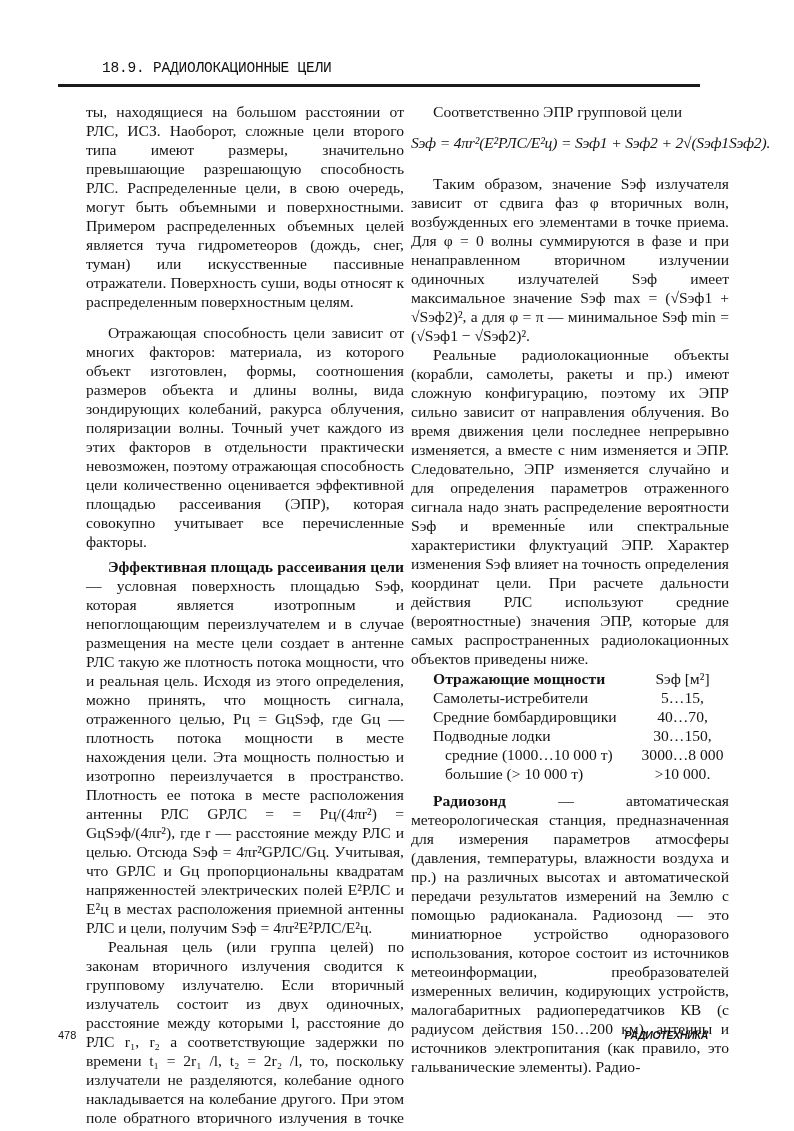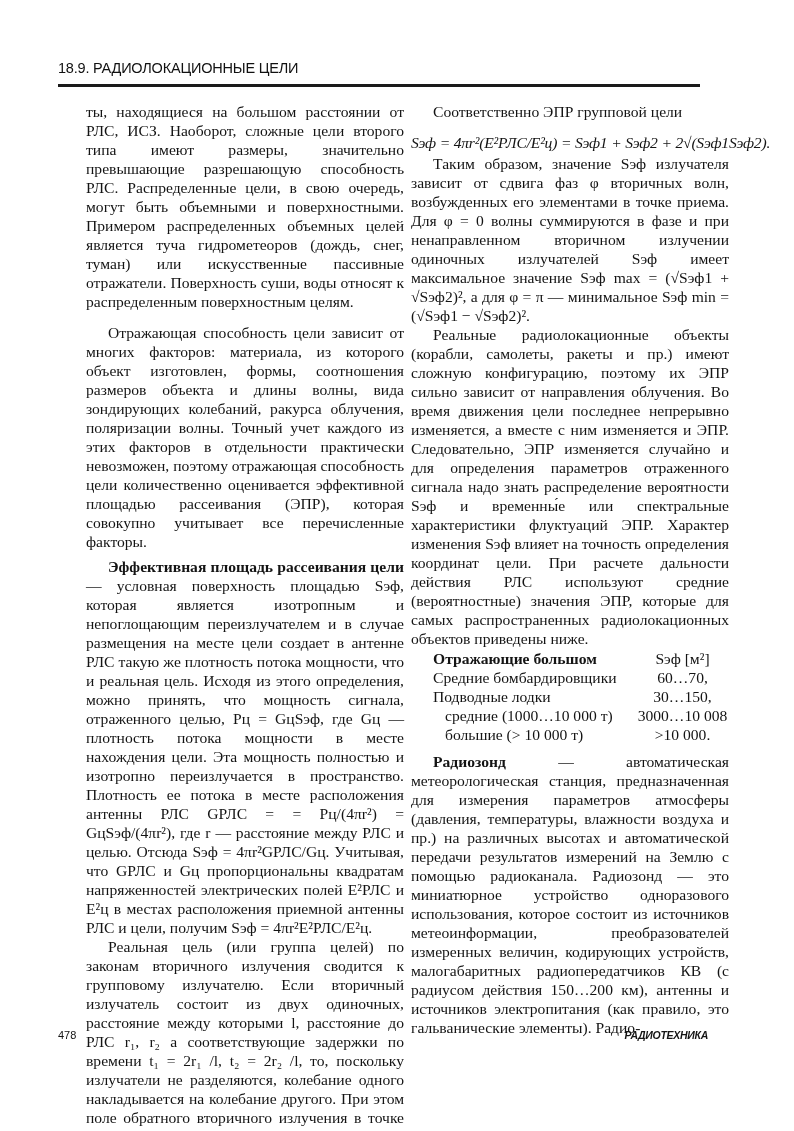--- a/index.html
+++ b/index.html
@@ -1,25 +1,25 @@
 <!DOCTYPE html>
 <html><head>
 <meta charset="utf-8">
 <style>
   html, body { margin: 0; padding: 0; background: #ffffff; }
   body { width: 794px; height: 1131px; position: relative; overflow: hidden; color: #141414; }
   .header { position: absolute; left: 58px; top: 60px; width: 642px; }
-  .header-title { font-family: Liberation Sans, sans-serif; font-size: 14.5px; letter-spacing: -0.2px; color: #111; }
+  .header-title { font-family: Liberation Mono, monospace; font-size: 14.5px; letter-spacing: -0.2px; color: #111; margin-left: 44px; }
   .header-rule { margin-top: 8px; height: 3px; background: #1a1a1a; }
   .col { position: absolute; top: 102px; width: 318px; font-family: "Liberation Serif", serif; font-size: 15.6px; line-height: 19px; text-align: justify; }
   .col-left { left: 86px; }
   .col-right { left: 411px; }
   p { margin: 0; text-indent: 0; }
   p.ind { text-indent: 22px; }
-  .formula { text-align: left; margin: 12px 0 2px 0; white-space: nowrap; letter-spacing: -0.2px; }
+  .formula { text-align: left; margin: 12px 0 22px 0; white-space: nowrap; letter-spacing: -0.2px; }
   .b { font-weight: bold; }
   .i { font-style: italic; }
   .table { margin: 1px 0 0 22px; }
   .trow { display: flex; }
   .tc1 { width: 203px; }
   .tc2 { flex: 1; text-align: center; }
   .tind { padding-left: 12px; width: 191px; }
   .footer { position: absolute; top: 1029px; left: 58px; width: 650px; display: flex; justify-content: space-between; align-items: baseline; font-family: "Liberation Sans", sans-serif; }
   .page-num { font-size: 11px; }
   .journal { font-size: 10.5px; font-style: italic; font-weight: bold; letter-spacing: -0.3px; text-align: right; }
@@ -40,34 +40,38 @@
 </div>
 
 <div class="col col-right">
   <p class="ind">Соответственно ЭПР групповой цели</p>
   <div class="formula i">Sэф = 4πr²(E²РЛС/E²ц) = Sэф1 + Sэф2 + 2√(Sэф1Sэф2).</div>
   <p class="ind">Таким образом, значение Sэф излучателя зависит от сдвига фаз φ вторичных волн, возбужденных его элементами в точке приема. Для φ = 0 волны суммируются в фазе и при ненаправленном вторичном излучении одиночных излучателей Sэф имеет максимальное значение Sэф max = (√Sэф1 + √Sэф2)², а для φ = π — минимальное Sэф min = (√Sэф1 − √Sэф2)².</p>
   <p class="ind">Реальные радиолокационные объекты (корабли, самолеты, ракеты и пр.) имеют сложную конфигурацию, поэтому их ЭПР сильно зависит от направления облучения. Во время движения цели последнее непрерывно изменяется, а вместе с ним изменяется и ЭПР. Следовательно, ЭПР изменяется случайно и для определения параметров отраженного сигнала надо знать распределение вероятности Sэф и временны́е или спектральные характеристики флуктуаций ЭПР. Характер изменения Sэф влияет на точность определения координат цели. При расчете дальности действия РЛС используют средние (вероятностные) значения ЭПР, которые для самых распространенных радиолокационных объектов приведены ниже.</p>
 
   <div class="table">
     <div class="trow b">
-      <span class="tc1">Отражающие большом</span>
+      <span class="tc1">Отражающие мощности</span>
       <span class="tc2" style="font-weight:normal">Sэф [м²]</span>
     </div>
     <div class="trow">
+      <span class="tc1">Самолеты-истребители</span>
+      <span class="tc2">5…15,</span>
+    </div>
+    <div class="trow">
       <span class="tc1">Средние бомбардировщики</span>
-      <span class="tc2">60…70,</span>
+      <span class="tc2">40…70,</span>
     </div>
     <div class="trow">
       <span class="tc1">Подводные лодки</span>
       <span class="tc2">30…150,</span>
     </div>
     <div class="trow">
       <span class="tc1 tind">средние (1000…10 000 т)</span>
-      <span class="tc2">3000…10 008</span>
+      <span class="tc2">3000…8 000</span>
     </div>
     <div class="trow">
       <span class="tc1 tind">большие (&gt; 10 000 т)</span>
       <span class="tc2">&gt;10 000.</span>
     </div>
   </div>
 
   <p class="ind" style="margin-top:8px"><span class="b">Радиозонд</span> <span>— автоматическая метеорологическая станция, предназначенная для измерения параметров атмосферы (давления, температуры, влажности воздуха и пр.) на различных высотах и автоматической передачи результатов измерений на Землю с помощью радиоканала. Радиозонд — это миниатюрное устройство одноразового использования, которое состоит из источников метеоинформации, преобразователей измеренных величин, кодирующих устройств, малогабаритных радиопередатчиков КВ (с радиусом действия 150…200 км), антенны и источников электропитания (как правило, это гальванические элементы). Радио-</span></p>
 </div>
 

